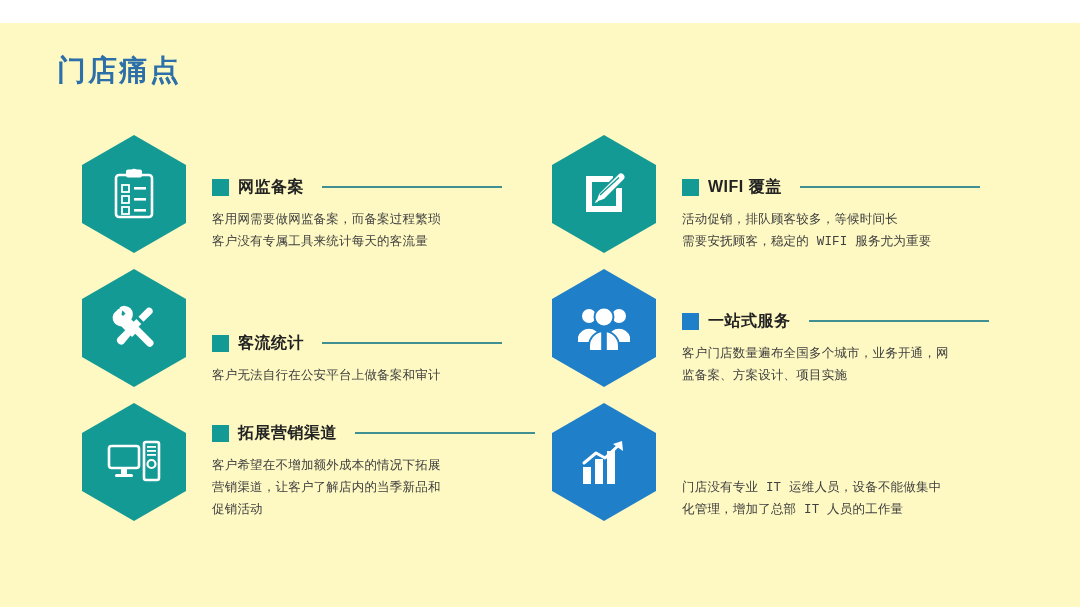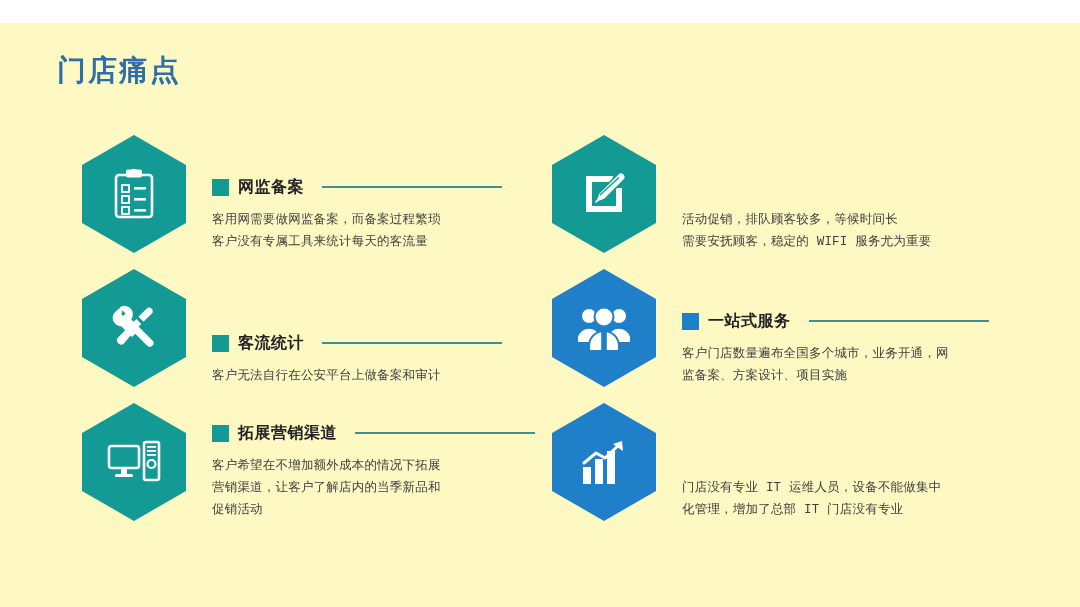--- a/index.html
+++ b/index.html
@@ -168,20 +168,25 @@
         <div class="hex" style="background:#139a95">
           <svg width="52" height="52" viewBox="0 0 52 52">
             <path d="M8 8 L35 8 L35 14 L14 14 L14 38 L38 38 L38 20 L44 20 L44 44 L8 44 Z" fill="#ffffff"></path>
             <path d="M17 35 L20.5 25.5 L40 6 A3.5 3.5 0 0 1 46 12 L26.5 31.5 Z" fill="#ffffff" stroke="#139a95" stroke-width="1.6"></path>
             <path d="M17 35 L20.2 33.8 L18.2 31.8 Z" fill="#ffffff"></path>
             <line x1="22" y1="27" x2="41" y2="9.5" stroke="#139a95" stroke-width="1.4"></line>
           </svg>
         </div>
       </div>
       <div class="card-text">
+        <div class="card-head">
+          <span class="swatch" style="background:#139a95"></span>
+          <span class="card-title">WIFI 覆盖</span>
+          <span class="rule"></span>
+        </div>
         <div class="card-desc">
           <div>活动促销，排队顾客较多，等候时间长</div>
           <div>需要安抚顾客，稳定的 WIFI 服务尤为重要</div>
         </div>
       </div>
     </div>
 
     <div class="card">
       <div class="hex-wrap">
         <div class="hex" style="background:#139a95">
@@ -280,19 +285,19 @@
             <rect x="16" y="22" width="8" height="25" fill="#ffffff"></rect>
             <rect x="28" y="14" width="8" height="33" fill="#ffffff"></rect>
             <path d="M5 26 L17 16 L26 21 L41 7" fill="none" stroke="#ffffff" stroke-width="3" stroke-linecap="round" stroke-linejoin="round"></path>
             <path d="M43 4 L44 14 L34 7 Z" fill="#ffffff"></path>
           </svg>
         </div>
       </div>
       <div class="card-text">
         <div class="card-desc">
           <div>门店没有专业 IT 运维人员，设备不能做集中</div>
-          <div>化管理，增加了总部 IT 门店没有专业</div>
+          <div>化管理，增加了总部 IT 人员的工作量</div>
         </div>
       </div>
     </div>
 
   </div>
 </div>
 
 </body></html>

